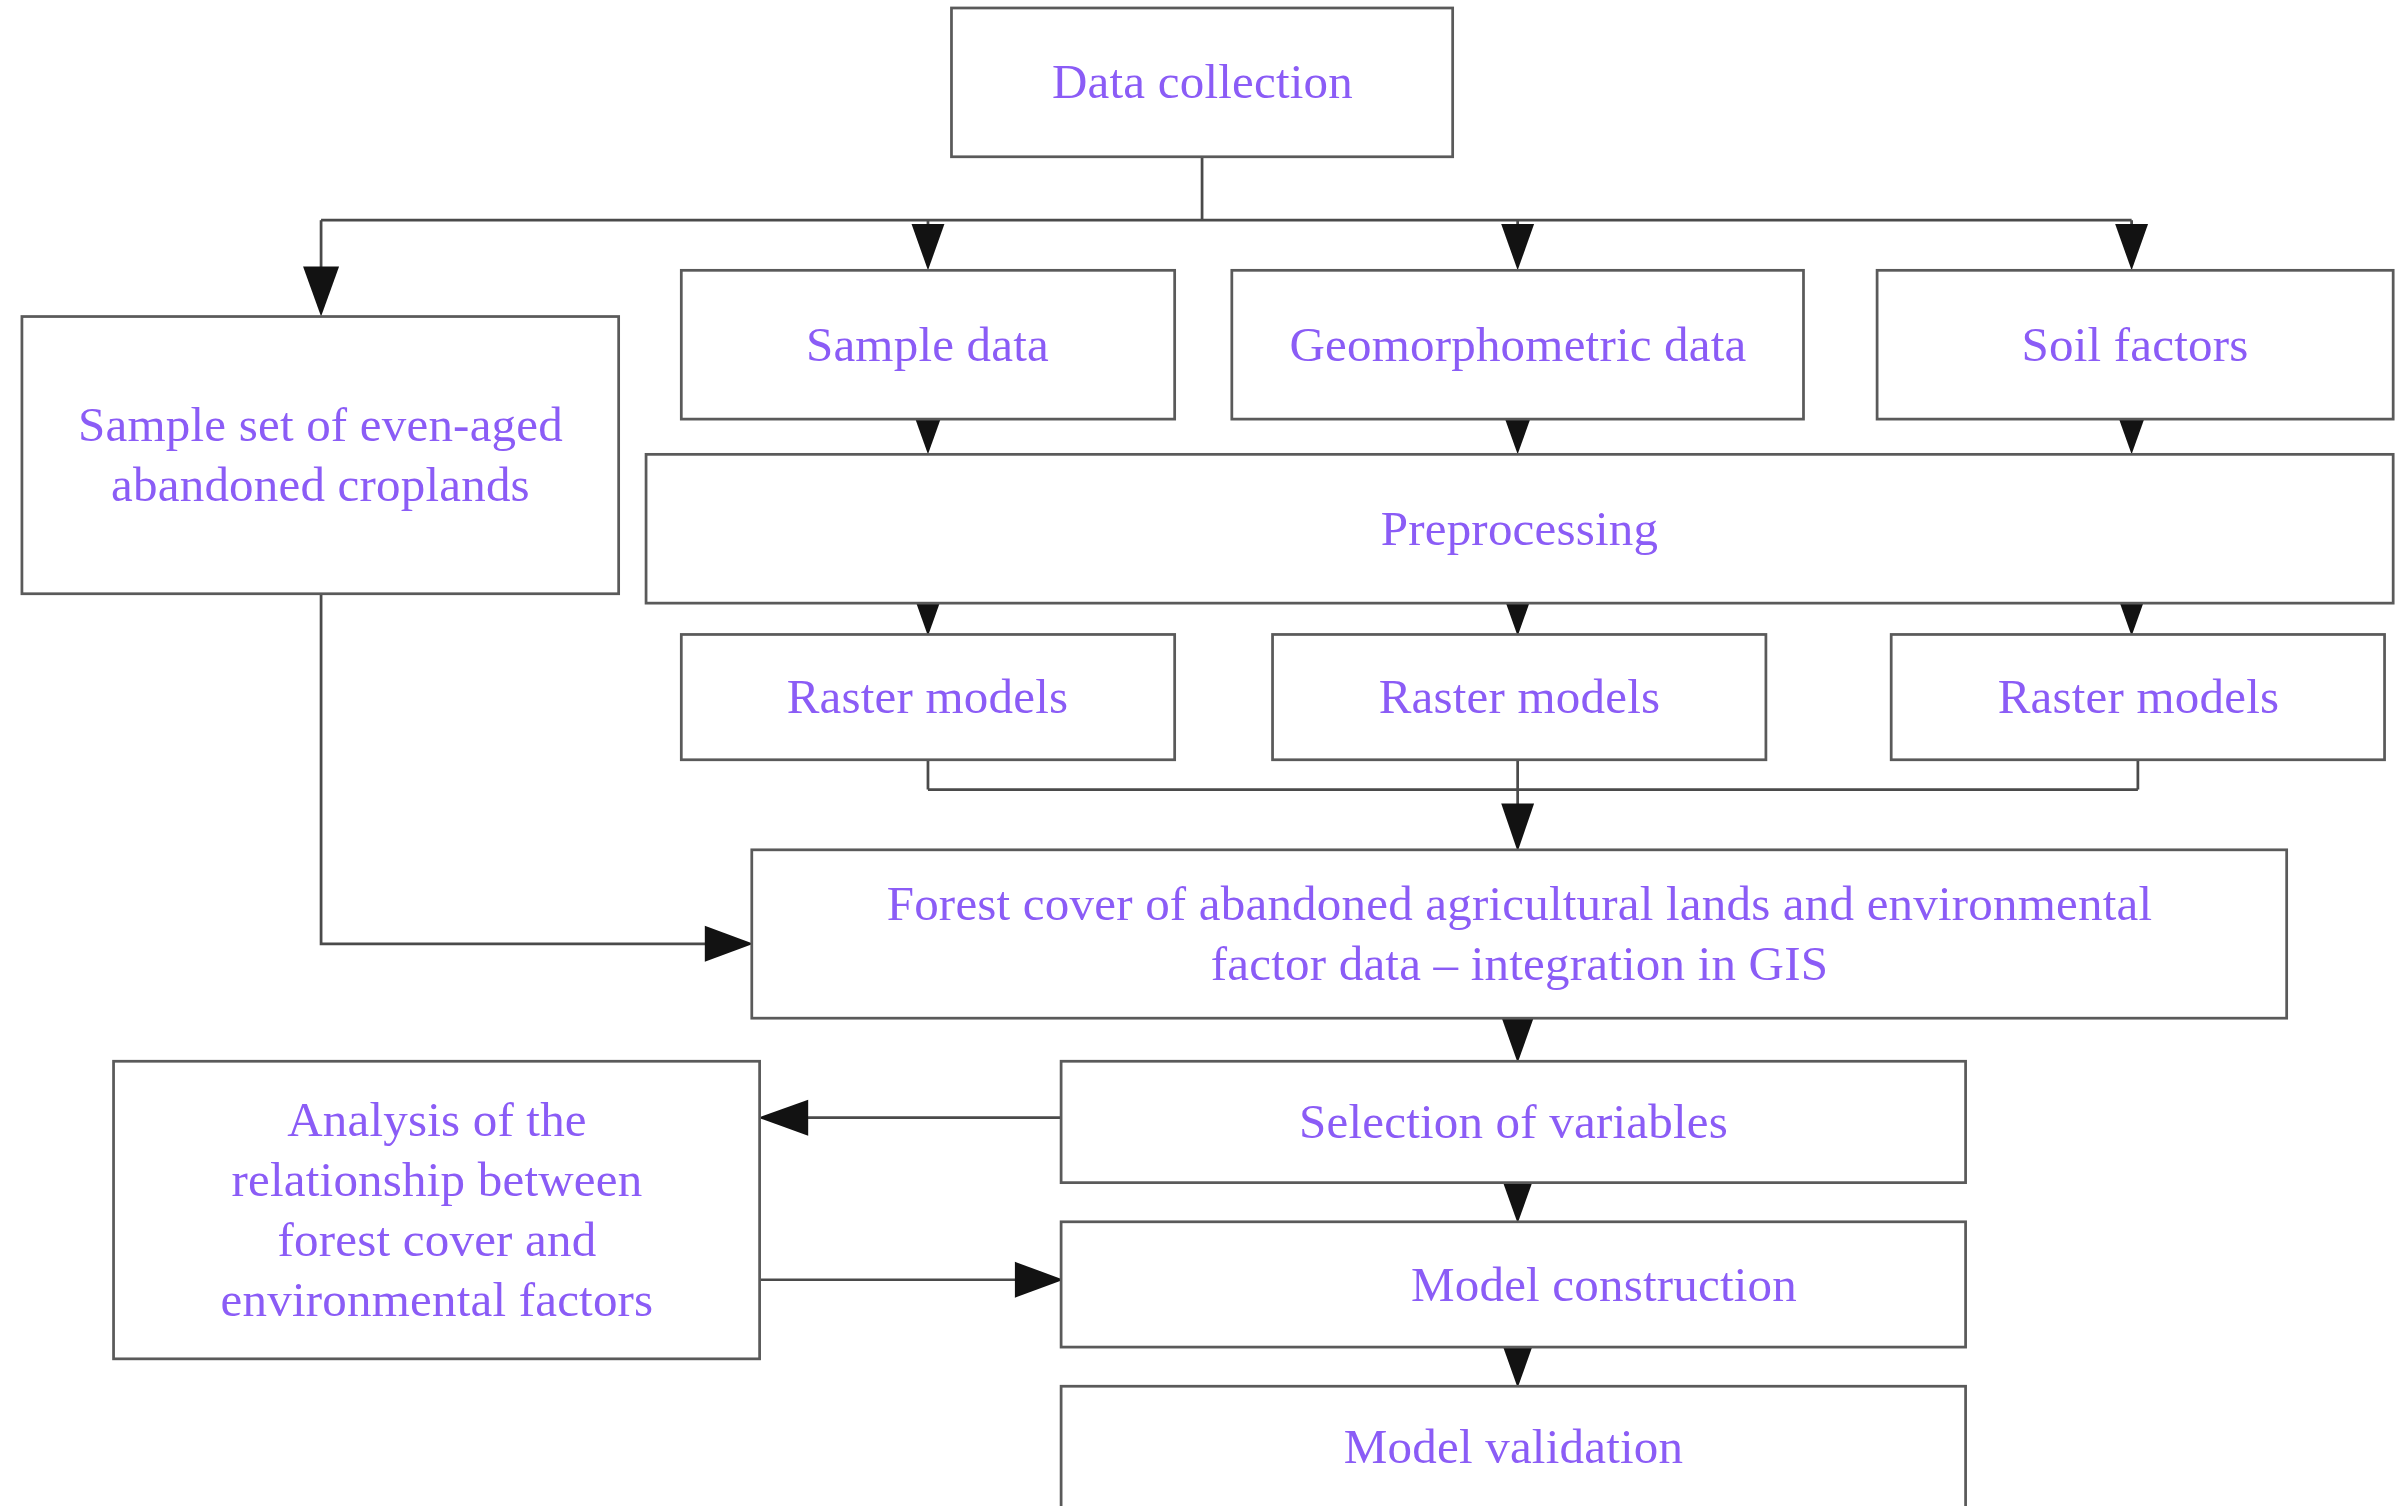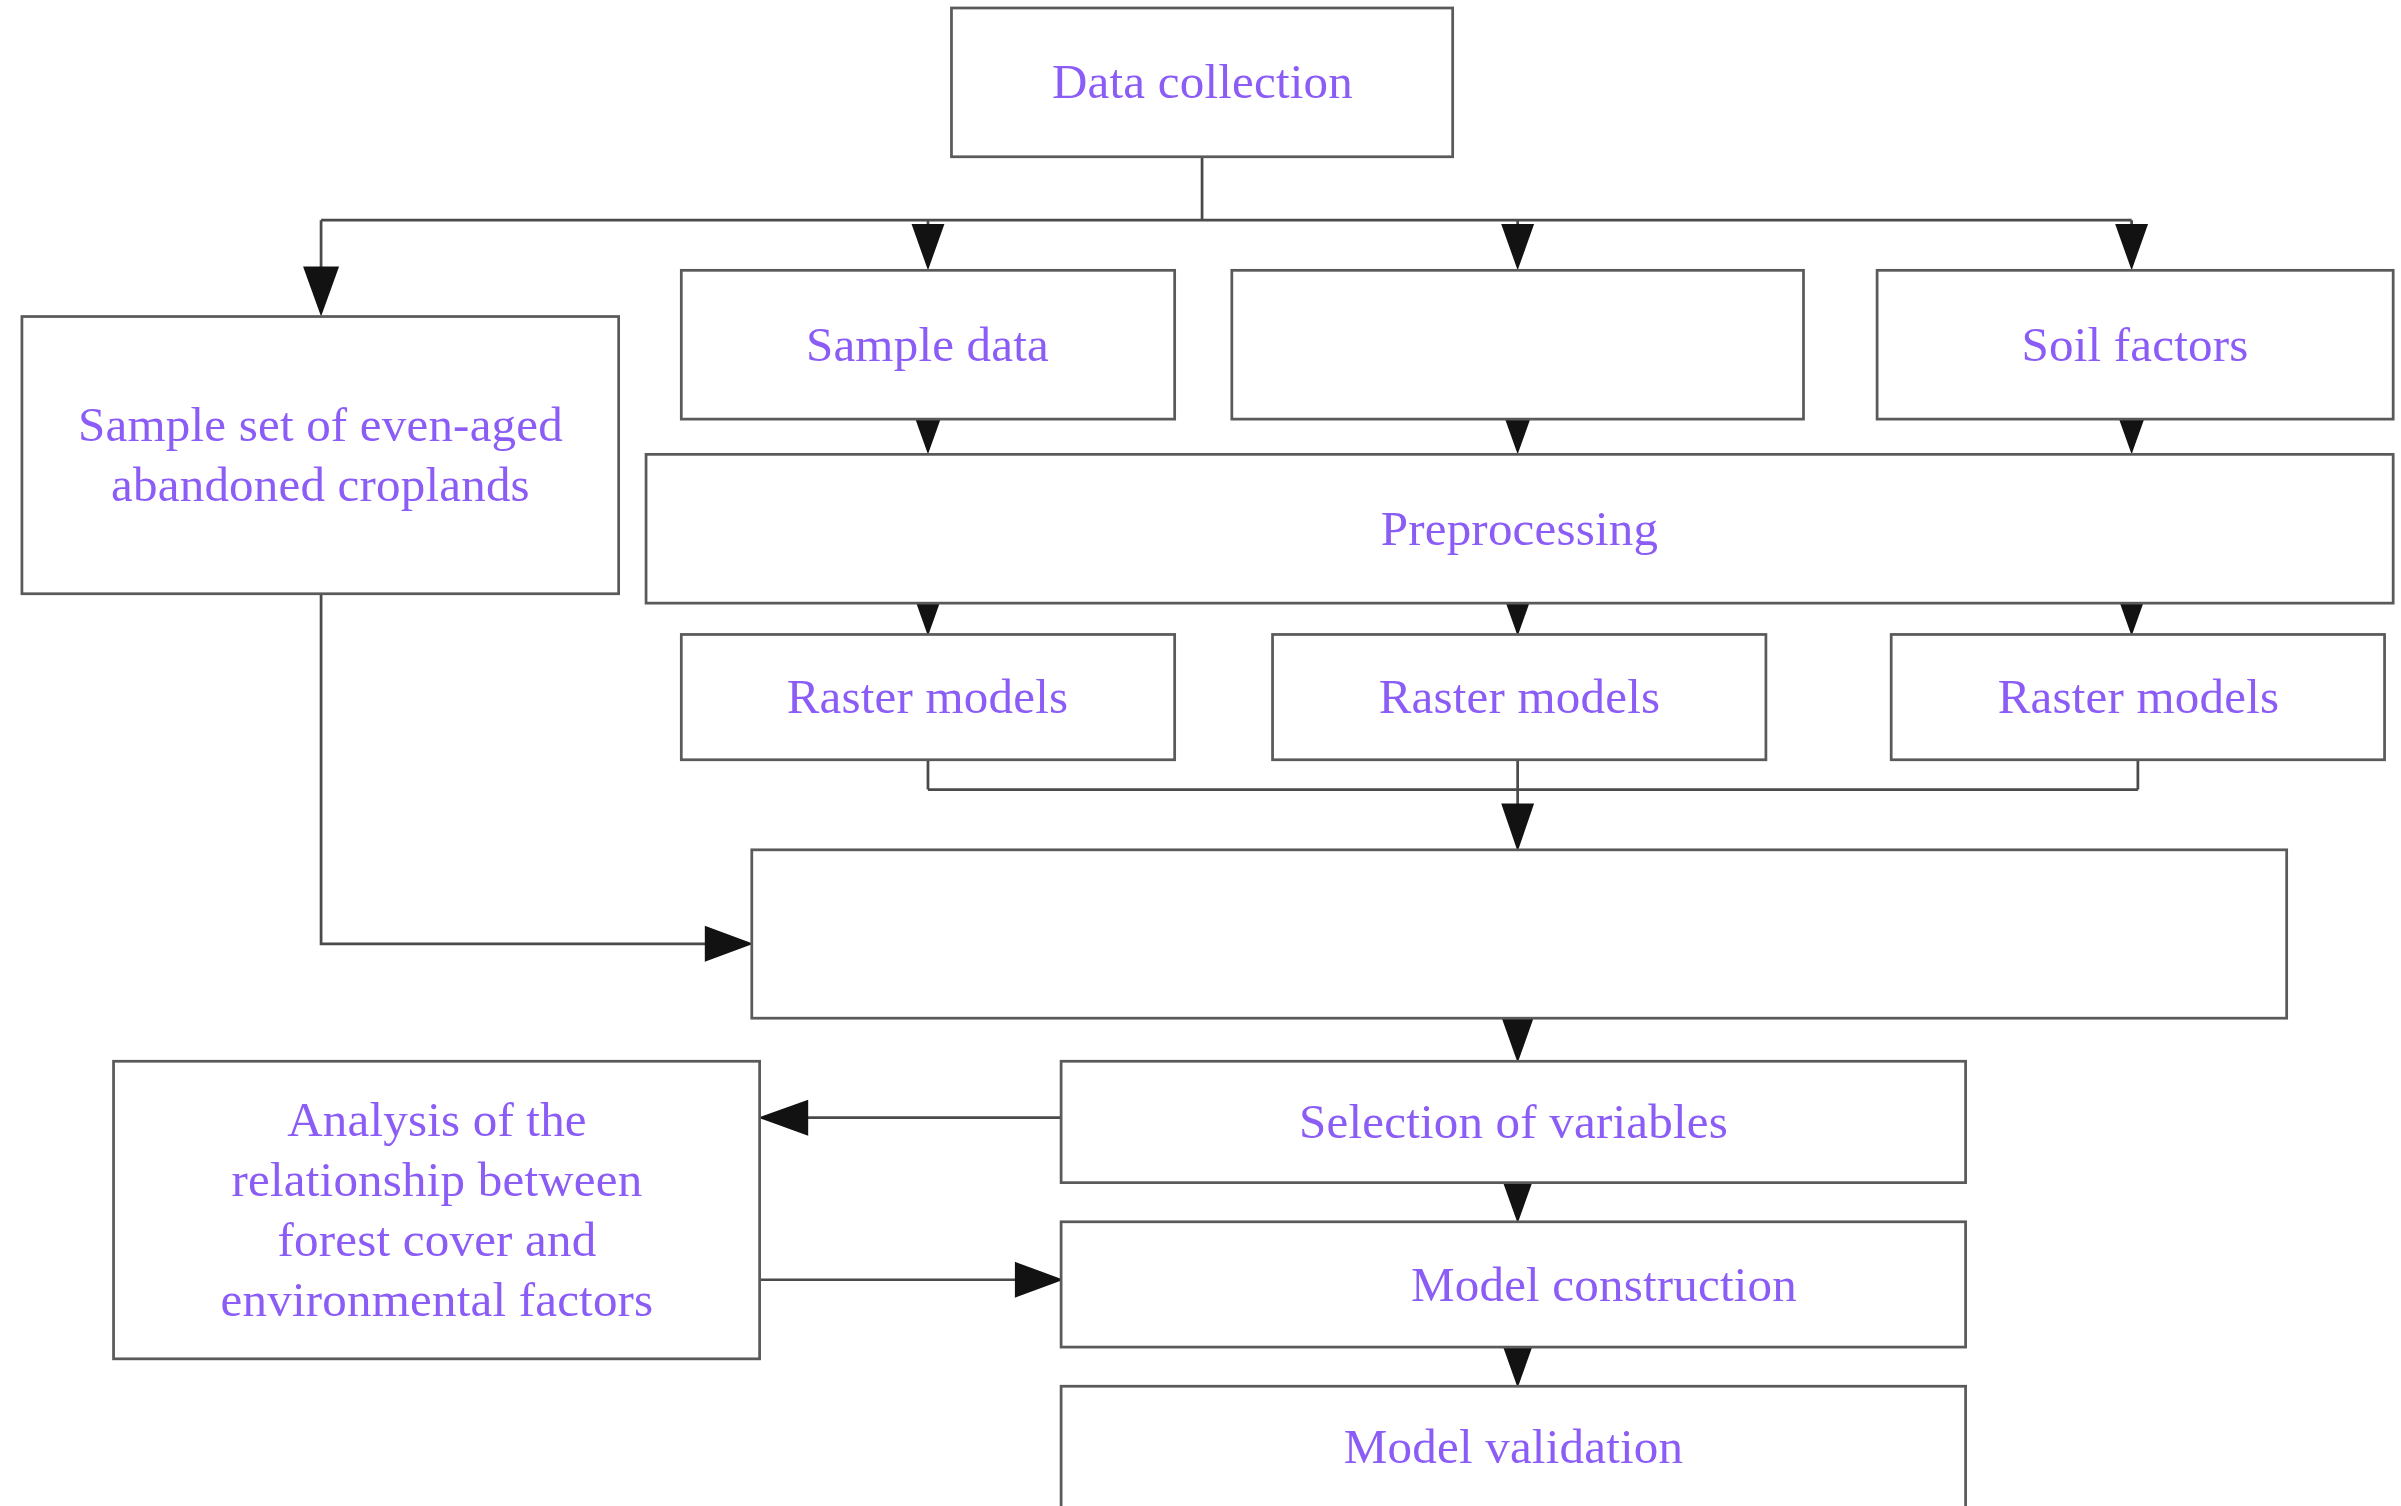--- a/index.html
+++ b/index.html
@@ -181,31 +181,34 @@
 
   </svg>
 
   <div class="node-label" style="left:952px; top:7.8px; width:501px; height:149px;">Data collection</div>
 
   <div class="node-label" style="left:22px; top:316px; width:597px; height:277px;">Sample set of even-aged
 abandoned croplands</div>
 
   <div class="node-label" style="left:681px; top:270px; width:493px; height:149px;">Sample data</div>
 
+  <div class="node-label" style="left:1232px; top:270px; width:572px; height:149px;">Geomorphometric data</div>
 
   <div class="node-label" style="left:1877px; top:270px; width:516px; height:149px;">Soil factors</div>
 
   <div class="node-label" style="left:646px; top:454px; width:1747px; height:149px;">Preprocessing</div>
 
   <div class="node-label" style="left:681px; top:634px; width:493px; height:125px;">Raster models</div>
 
   <div class="node-label" style="left:1273px; top:634px; width:493px; height:125px;">Raster models</div>
 
   <div class="node-label" style="left:1892px; top:634px; width:493px; height:125px;">Raster models</div>
 
+  <div class="node-label" style="left:752px; top:850px; width:1535px; height:168px;">Forest cover of abandoned agricultural lands and environmental
+factor data – integration in GIS</div>
 
   <div class="node-label" style="left:1061px; top:1061px; width:905px; height:121px;">Selection of variables</div>
 
   <div class="node-label" style="left:114px; top:1061px; width:646px; height:298px;">Analysis of the
 relationship between
 forest cover and
 environmental factors</div>
 
   <div class="node-label" style="left:1061px; top:1222px; width:1086px; height:125px;">Model construction</div>
 

